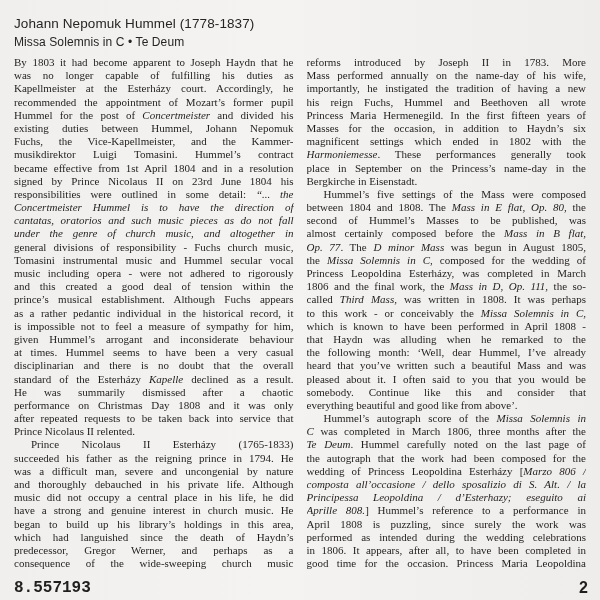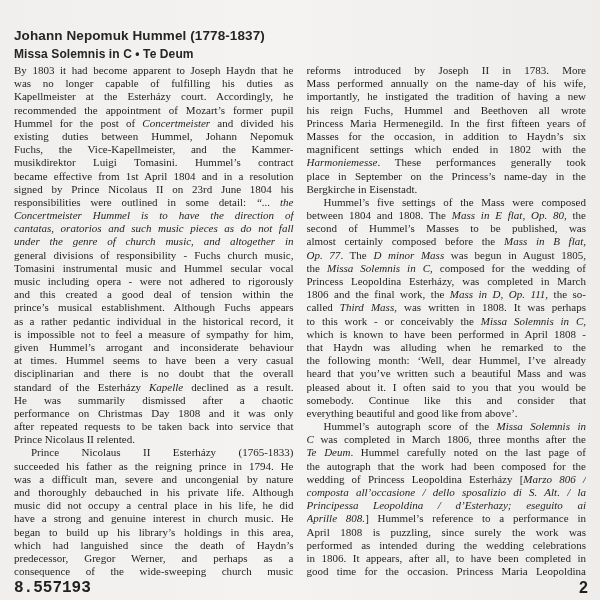--- a/index.html
+++ b/index.html
@@ -5,29 +5,29 @@
   html,body { margin:0; padding:0; }
   .page {
     position:relative;
     width:600px; height:600px;
     background: linear-gradient(90deg, #f0efed 0%, #f4f3f1 45%, #efedeb 100%);
     font-family:"Liberation Serif", serif;
     color:#211e1d;
     overflow:hidden;
   }
   .header {
-    position:absolute; left:14px; top:26px;
+    position:absolute; left:14px; top:14px;
     font-family:"Liberation Sans", sans-serif;
-    font-weight:bold; color:#262524;
+    font-weight:normal; color:#262524;
   }
   .header .title    { font-size:13.5px; line-height:19px; letter-spacing:0.1px; }
   .header .subtitle { font-size:12px; line-height:19px; letter-spacing:0.1px; }
   .columns {
     position:absolute; top:56px; left:14px; width:572px;
-    display:flex; gap:13px;margin-top:8px;
+    display:flex; gap:13px;
   }
   .col { width:281px; }
   .line {
     font-size:11px; line-height:13.2px; height:13.2px;
     text-align:justify; text-align-last:justify;
     overflow:hidden; white-space:normal;
   }
   .line.flush  { text-align-last:left; }
   .line.indent { text-indent:17px; }
   .it { font-style:italic; }

